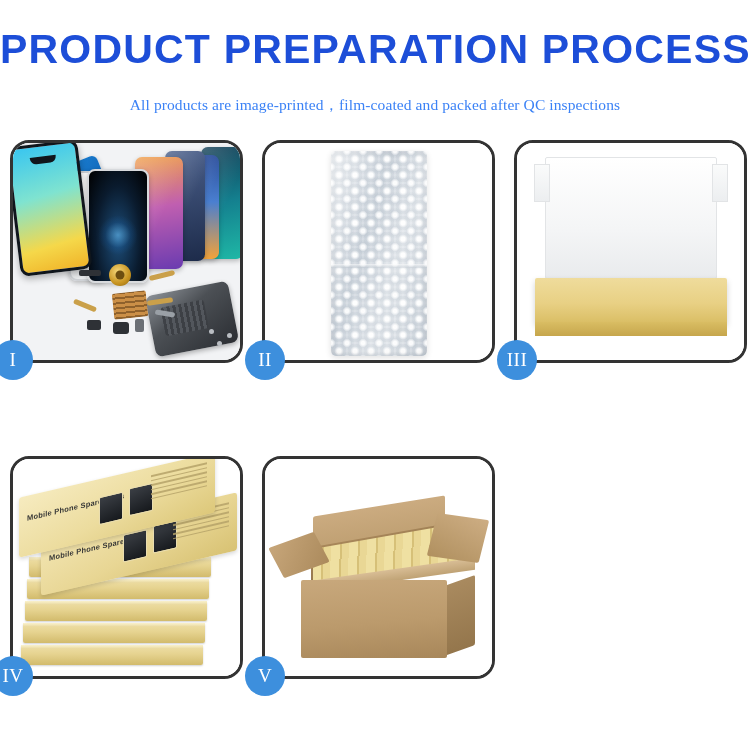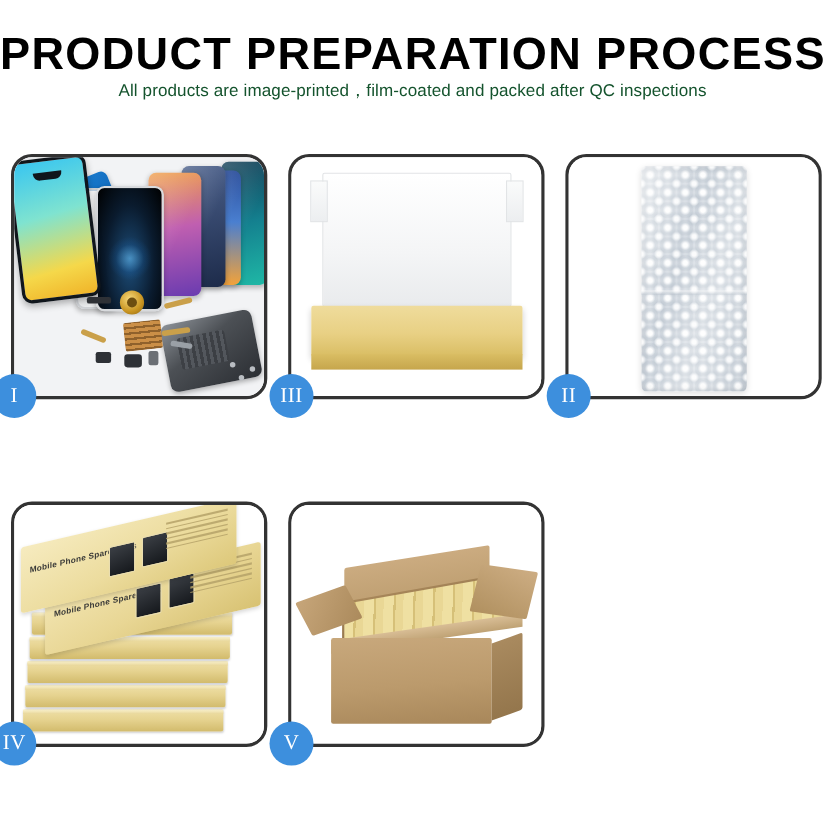--- a/index.html
+++ b/index.html
@@ -6,26 +6,26 @@
   body{
     width:750px;height:750px;background:#ffffff;
     font-family:"Liberation Sans", sans-serif;
     overflow:hidden;position:relative;
   }
   .page{position:relative;width:750px;height:750px;}
 
   
   .header{position:absolute;left:0;top:26px;width:750px;text-align:center;}
   .title{
-    font-size:41px;line-height:46px;font-weight:700;color:#000000;
+    font-size:41px;line-height:46px;font-weight:700;color:#1d4ed8;
     letter-spacing:1.2px;white-space:nowrap;
   }
   .subtitle{
-    margin-top:1px;font-size:15.5px;line-height:19px;color:#14532d;
-    font-weight:400;letter-spacing:.1px;white-space:nowrap;
+    margin-top:23px;font-size:15.5px;line-height:19px;color:#3b82f6;
+    font-weight:400;letter-spacing:.1px;white-space:nowrap;font-family:Liberation Serif, serif;
   }
 
   
   .grid{
     position:absolute;left:10px;top:140px;width:731px;height:540px;
     display:grid;grid-template-columns:repeat(3,233px);
     grid-template-rows:repeat(2,223px);
     column-gap:19px;row-gap:93px;
   }
   .card{
@@ -346,36 +346,36 @@
         <div class="flex" style="left:134px;bottom:56px;width:26px;transform:rotate(-8deg);"></div>
         <div class="flex" style="left:142px;bottom:44px;width:20px;background:#9aa0a6;transform:rotate(9deg);"></div>
         <div class="screw" style="right:18px;bottom:14px;"></div>
         <div class="screw" style="right:8px;bottom:22px;"></div>
         <div class="screw" style="right:26px;bottom:26px;"></div>
       </div>
       <div class="badge">I</div>
     </div>
 
     <div class="card">
+      <div class="photo p2">
+        <div class="bubblewrap">
+          <div class="bw-seam"></div>
+        </div>
+      </div>
+      <div class="badge">II</div>
+    </div>
+
+    <div class="card">
       <div class="photo p3">
         <div class="p3-lid"></div>
         <div class="p3-bubbles"></div>
         <div class="p3-tray"></div>
         <div class="p3-tray-side"></div>
       </div>
       <div class="badge">III</div>
-    </div>
-
-    <div class="card">
-      <div class="photo p2">
-        <div class="bubblewrap">
-          <div class="bw-seam"></div>
-        </div>
-      </div>
-      <div class="badge">II</div>
     </div>
 
     <div class="card">
       <div class="photo p4">
         <div class="sbox edge" style="left:8px;top:186px;"></div>
         <div class="sbox edge" style="left:10px;top:164px;"></div>
         <div class="sbox edge" style="left:12px;top:142px;"></div>
         <div class="sbox edge" style="left:14px;top:120px;"></div>
         <div class="sbox edge" style="left:16px;top:98px;"></div>
         <div class="p4-top2">

